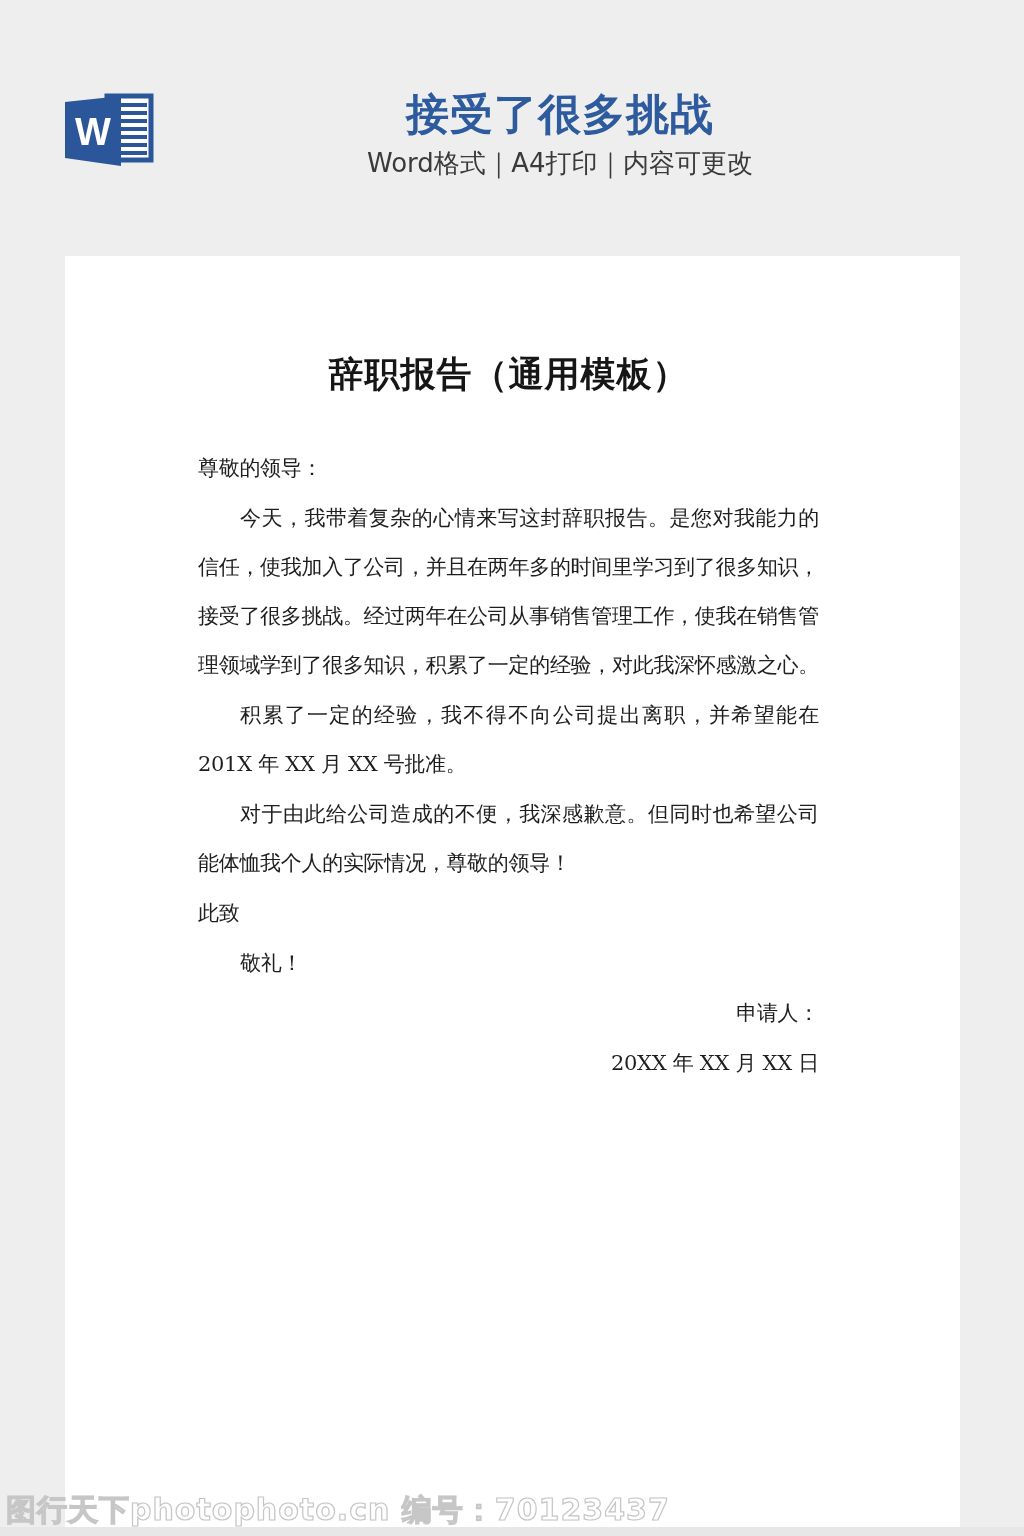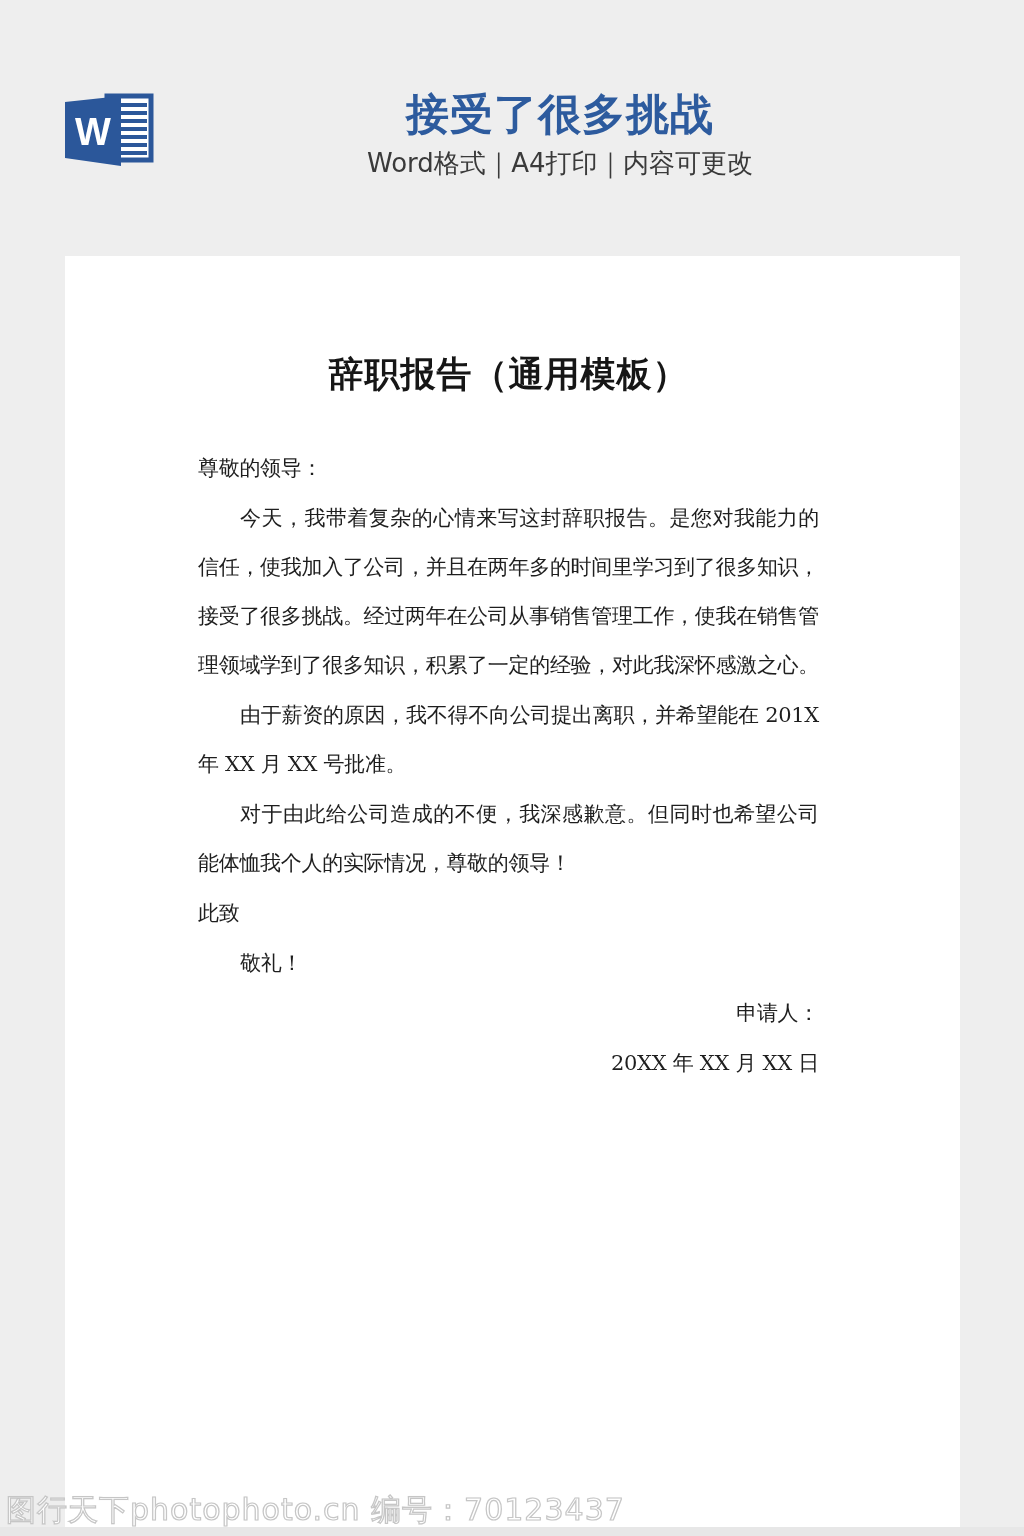--- a/index.html
+++ b/index.html
@@ -55,21 +55,21 @@
   .applicant { margin-right: 78px; }
   .date-line { margin-right: 8px; }
 
   
   .bottom-strip {
     position: absolute; left: 0; top: 1527px; width: 1024px; height: 9px;
     background: #e7e7e7;
   }
   .watermark {
     position: absolute; left: 6px; top: 1490px;
-    font-size: 30px; font-weight: normal; letter-spacing: 1px;
+    font-size: 30px; font-weight: bold; letter-spacing: 1px;
     color: #ffffff;
     -webkit-text-stroke: 1.2px #c6c6c6;
     text-shadow: 0 0 1px #d4d4d4;
     font-family: "DejaVu Sans", "Liberation Sans", sans-serif;
     white-space: nowrap;
   }
 </style>
 </head>
 <body>
 
@@ -92,21 +92,21 @@
     <div class="header-title">接受了很多挑战</div>
     <div class="header-sub">Word格式｜A4打印｜内容可更改</div>
   </div>
 </div>
 
 <div class="page">
   <div class="doc-title">辞职报告（通用模板）</div>
   <div class="doc-body">
     <p class="greeting">尊敬的领导：</p>
     <p class="para">今天，我带着复杂的心情来写这封辞职报告。是您对我能力的信任，使我加入了公司，并且在两年多的时间里学习到了很多知识，接受了很多挑战。经过两年在公司从事销售管理工作，使我在销售管理领域学到了很多知识，积累了一定的经验，对此我深怀感激之心。</p>
-    <p class="para">由于薪资的原因，我不得不向公司提出离职，并希望能在 201X 年 XX 月 XX 号批准。</p>
+    <p class="para">积累了一定的经验，我不得不向公司提出离职，并希望能在 201X 年 XX 月 XX 号批准。</p>
     <p class="para">对于由此给公司造成的不便，我深感歉意。但同时也希望公司能体恤我个人的实际情况，尊敬的领导！</p>
     <p class="closing">此致</p>
     <p class="salute">敬礼！</p>
     <div class="signoff">
       <p class="applicant">申请人：</p>
       <p class="date-line">20XX 年 XX 月 XX 日</p>
     </div>
   </div>
 </div>
 

